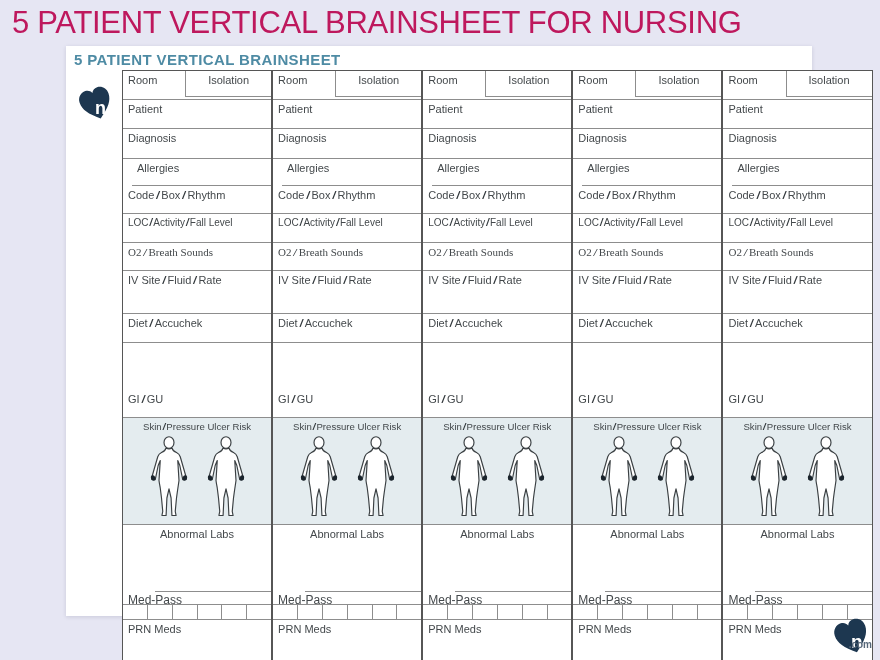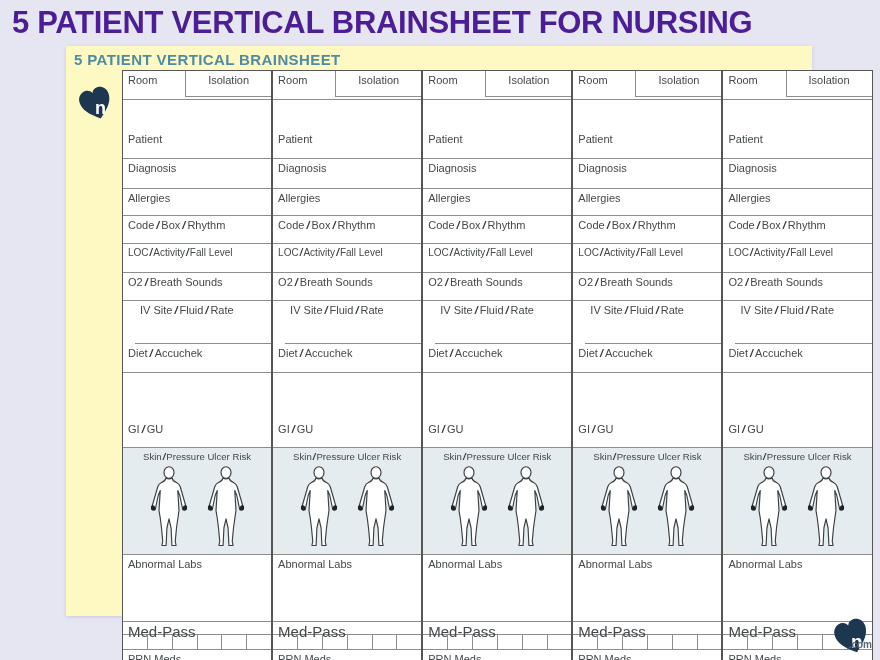--- a/index.html
+++ b/index.html
@@ -4,26 +4,26 @@
 <style>
   * { margin:0; padding:0; box-sizing:border-box; }
   html,body { width:880px; height:660px; overflow:hidden; }
   body {
     position:relative;
     background:#e6e6f3;
     font-family:"Liberation Sans", sans-serif;
   }
   .page-title {
     position:absolute; left:12px; top:5px;
-    font-size:31px; font-weight:bold; letter-spacing:-0.3px;
-    color:#4c1d95; white-space:nowrap;
+    font-size:31px; font-weight:normal; letter-spacing:-0.3px;
+    color:#be185d; white-space:nowrap;
   }
   .sheet {
     position:absolute; left:66px; top:46px; width:746px; height:570px;
-    background:#fef9c3; box-shadow:0 1px 4px rgba(40,40,80,0.15);
+    background:#ffffff; box-shadow:0 1px 4px rgba(40,40,80,0.15);
   }
   .sheet-heading {
     position:absolute; left:8px; top:5px;
     font-size:15px; font-weight:bold; letter-spacing:0.4px;
     color:#4e8ba4; white-space:nowrap;
   }
   .corner-logo { position:absolute; left:11px; top:39px; width:38px; height:38px; }
   .cards {
     position:absolute; left:56px; top:24px; width:636px; height:610px;
     display:flex; gap:0;
@@ -37,38 +37,38 @@
     padding:3px 5px; font-size:11px; color:#43484b; overflow:hidden;
   }
   .slash { font-weight:bold; font-style:italic; color:#31373b; margin:0 2px; }
   .row-room-isolation { height:29px; padding:0; }
   .split { display:flex; height:100%; }
   .cell-room { flex:1.55; padding:3px 5px; }
   .cell-isolation {
     flex:1; padding:3px 22px; height:26px;
     border-left:1px solid #8d8d8d; border-bottom:1px solid #8d8d8d;
   }
-  .row-patient { height:29px;margin-top:30px; }
+  .row-patient { height:29px; }
   .row-diagnosis { height:30px; }
-  .row-allergies { height:27px; }
+  .row-allergies { height:27px;margin-left:9px; }
   .row-code-box-rhythm { height:28px; }
   .row-loc-activity-fall-level { height:29px; font-size:10px; }
   .row-loc-activity-fall-level .slash { margin:0 1px; }
-  .row-o2-breath-sounds { height:28px; }
-  .row-iv-site-fluid-rate { height:43px;margin-left:12px; }
+  .row-o2-breath-sounds { height:28px;font-family:Liberation Serif, serif; }
+  .row-iv-site-fluid-rate { height:43px; }
   .row-diet-accuchek { height:29px; }
   .row-gi-gu { height:28px;margin-top:47px; }
   .row-skin-pressure-ulcer-risk { height:107px; padding:0; background:#e4ecef; }
   .skin-label { padding:3px 20px; font-size:9.6px; white-space:nowrap; }
   .skin-label .slash { margin:0 1px; }
   .bodies { display:flex; justify-content:center; align-items:flex-start; gap:7px; height:86px; }
   .bodies svg { display:block; }
-  .row-abnormal-labs { height:67px; }
+  .row-abnormal-labs { height:67px;margin-left:32px; }
   .row-med-pass { height:28px; padding:0; }
-  .medpass-label { height:13px; padding:1px 5px; font-size:15px; border-bottom:1px solid #8d8d8d; }
+  .medpass-label { height:13px; padding:1px 5px; font-size:12px; border-bottom:1px solid #8d8d8d; }
   .medpass-boxes { display:flex; height:14px; }
   .medpass-box { flex:1; border-right:1px solid #8d8d8d; }
   .medpass-box:last-child { border-right:none; }
   .row-prn-meds { flex:1; border-bottom:none; }
   .brand-logo {
     position:absolute; right:10px; bottom:3px; height:44px;
     display:flex; align-items:flex-end;
   }
   .brand-word {
     font-size:30px; font-weight:bold; letter-spacing:-0.5px;

